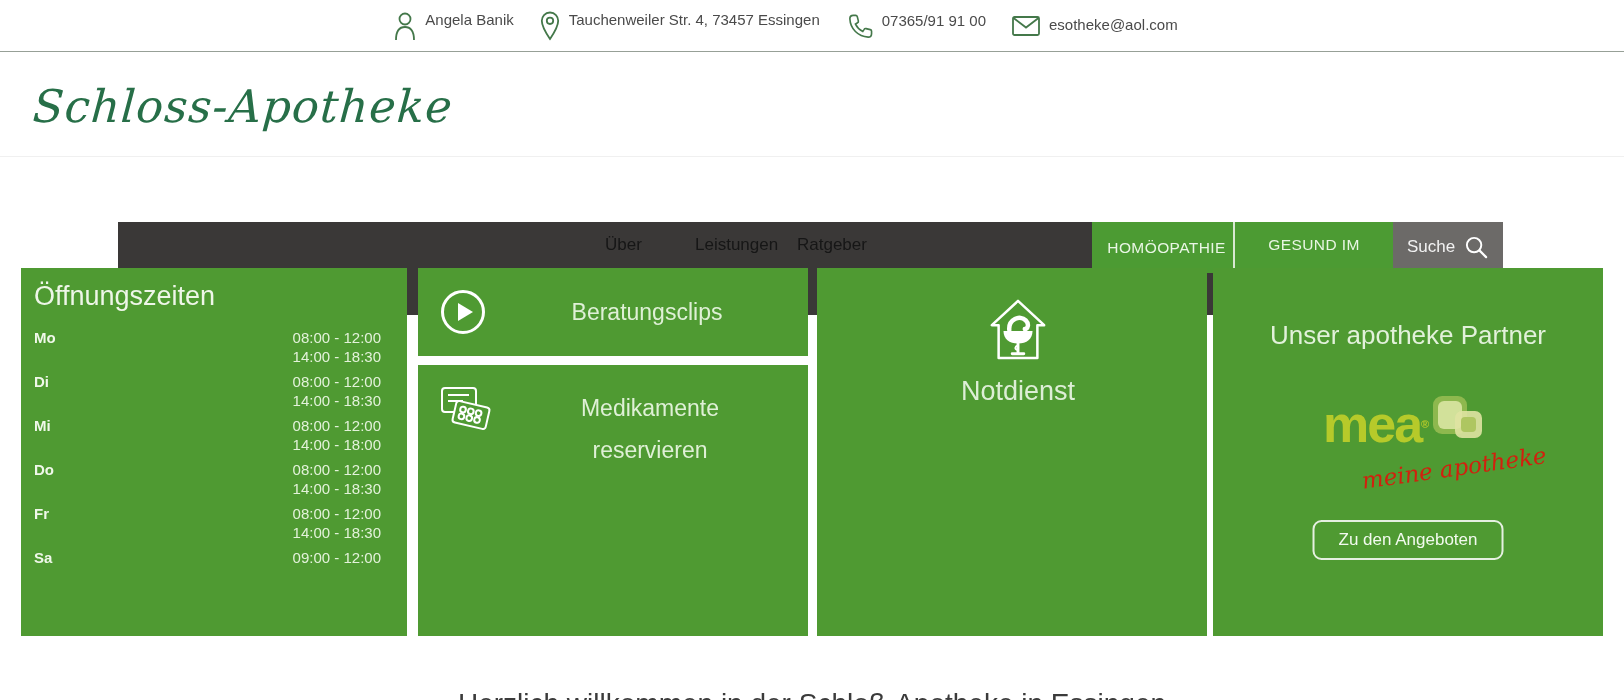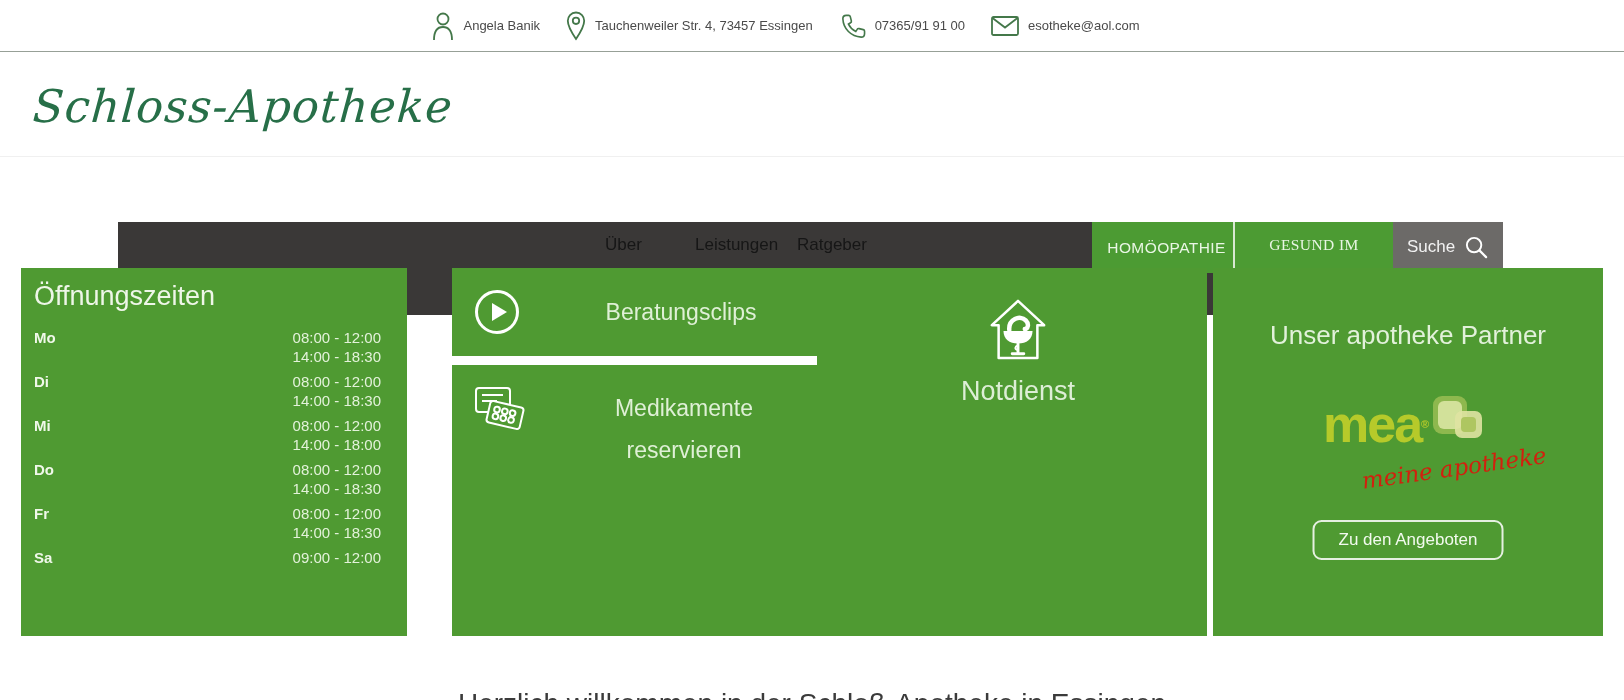--- a/index.html
+++ b/index.html
@@ -9,21 +9,21 @@
     background:#fff; font-family:"Liberation Sans", sans-serif;
   }
 
   
   .topbar {
     position:absolute; left:0; top:0; width:1624px; height:52px;
     border-bottom:1px solid #97a097; background:#fff;
     display:flex; align-items:center; justify-content:center;
   }
   .topbar-inner { display:flex; align-items:center; gap:26px; transform:translateX(-26px); }
-  .contact { display:flex; align-items:center; gap:9px; color:var(--topbar-text,#4a4a4a); font-size:13px; }
+  .contact { display:flex; gap:9px; color:var(--topbar-text,#4a4a4a); font-size:15px; }
   .contact svg { display:block; }
 
   
   .logo {
     position:absolute; left:33px; top:80px;
     font-family:"DejaVu Serif", serif; font-style:italic; font-weight:500;
     font-size:45px; color:var(--logo-green,#276f48); letter-spacing:1px;
     transform:skewX(-4deg);
   }
   .faint-line { position:absolute; left:0; top:156px; width:1624px; height:1px; background:#f0f0f0; }
@@ -38,32 +38,32 @@
   .nav-item.n0 { left:487px; } .nav-item.n1 { left:577px; }
   .nav-item.n2 { left:679px; } .nav-item.n3 { left:767px; }
 
   .tab {
     position:absolute; top:222px; background:var(--green-tab,#4c9b33);
     color:#e9f6e4; font-size:15.5px; letter-spacing:.4px;
     display:flex; align-items:center; justify-content:center; cursor:pointer;
   }
   .tab-homoeopathie { left:1092px; width:149px; height:51px; }
   .tab-divider { position:absolute; left:1233px; top:222px; width:2px; height:51px; background:#d8e8d2; }
-  .tab-gesund { left:1235px; width:158px; height:54px; align-items:flex-start;font-family:Liberation Serif, serif; }
+  .tab-gesund { left:1235px; width:158px; height:54px; align-items:flex-start; }
   .tab-gesund span { line-height:46px; }
   .searchbox {
     position:absolute; left:1393px; top:222px; width:110px; height:50px;
     background:var(--gray-search,#6c6a68); color:#f2f2f2; font-size:17px;
     display:flex; align-items:center; justify-content:center; gap:9px; cursor:pointer;
   }
 
   
   .panel { position:absolute; top:268px; height:368px; background:var(--green,#4f9a32); color:var(--pale,#e3f2da); }
   .panel-hours    { left:21px;   width:386px; }
-  .panel-services { left:418px;  width:358px; background:transparent;margin-left:34px; }
+  .panel-services { left:418px;  width:358px; background:transparent; }
   .panel-notdienst{ left:817px;  width:390px;padding-left:12px; }
   .panel-partner  { left:1213px; width:390px; }
 
   
   .hours-title { font-weight:300; font-size:27px; color:#eef6e8; padding:13px 0 0 13px; }
   .hours-body { padding:17px 26px 0 13px; }
   .hrow { display:flex; justify-content:space-between; margin-bottom:7px; font-size:15px; line-height:18.5px; }
   .hday { font-weight:bold; color:#f0f8ea; }
   .htimes { text-align:right; }
   .htime { display:block; }

